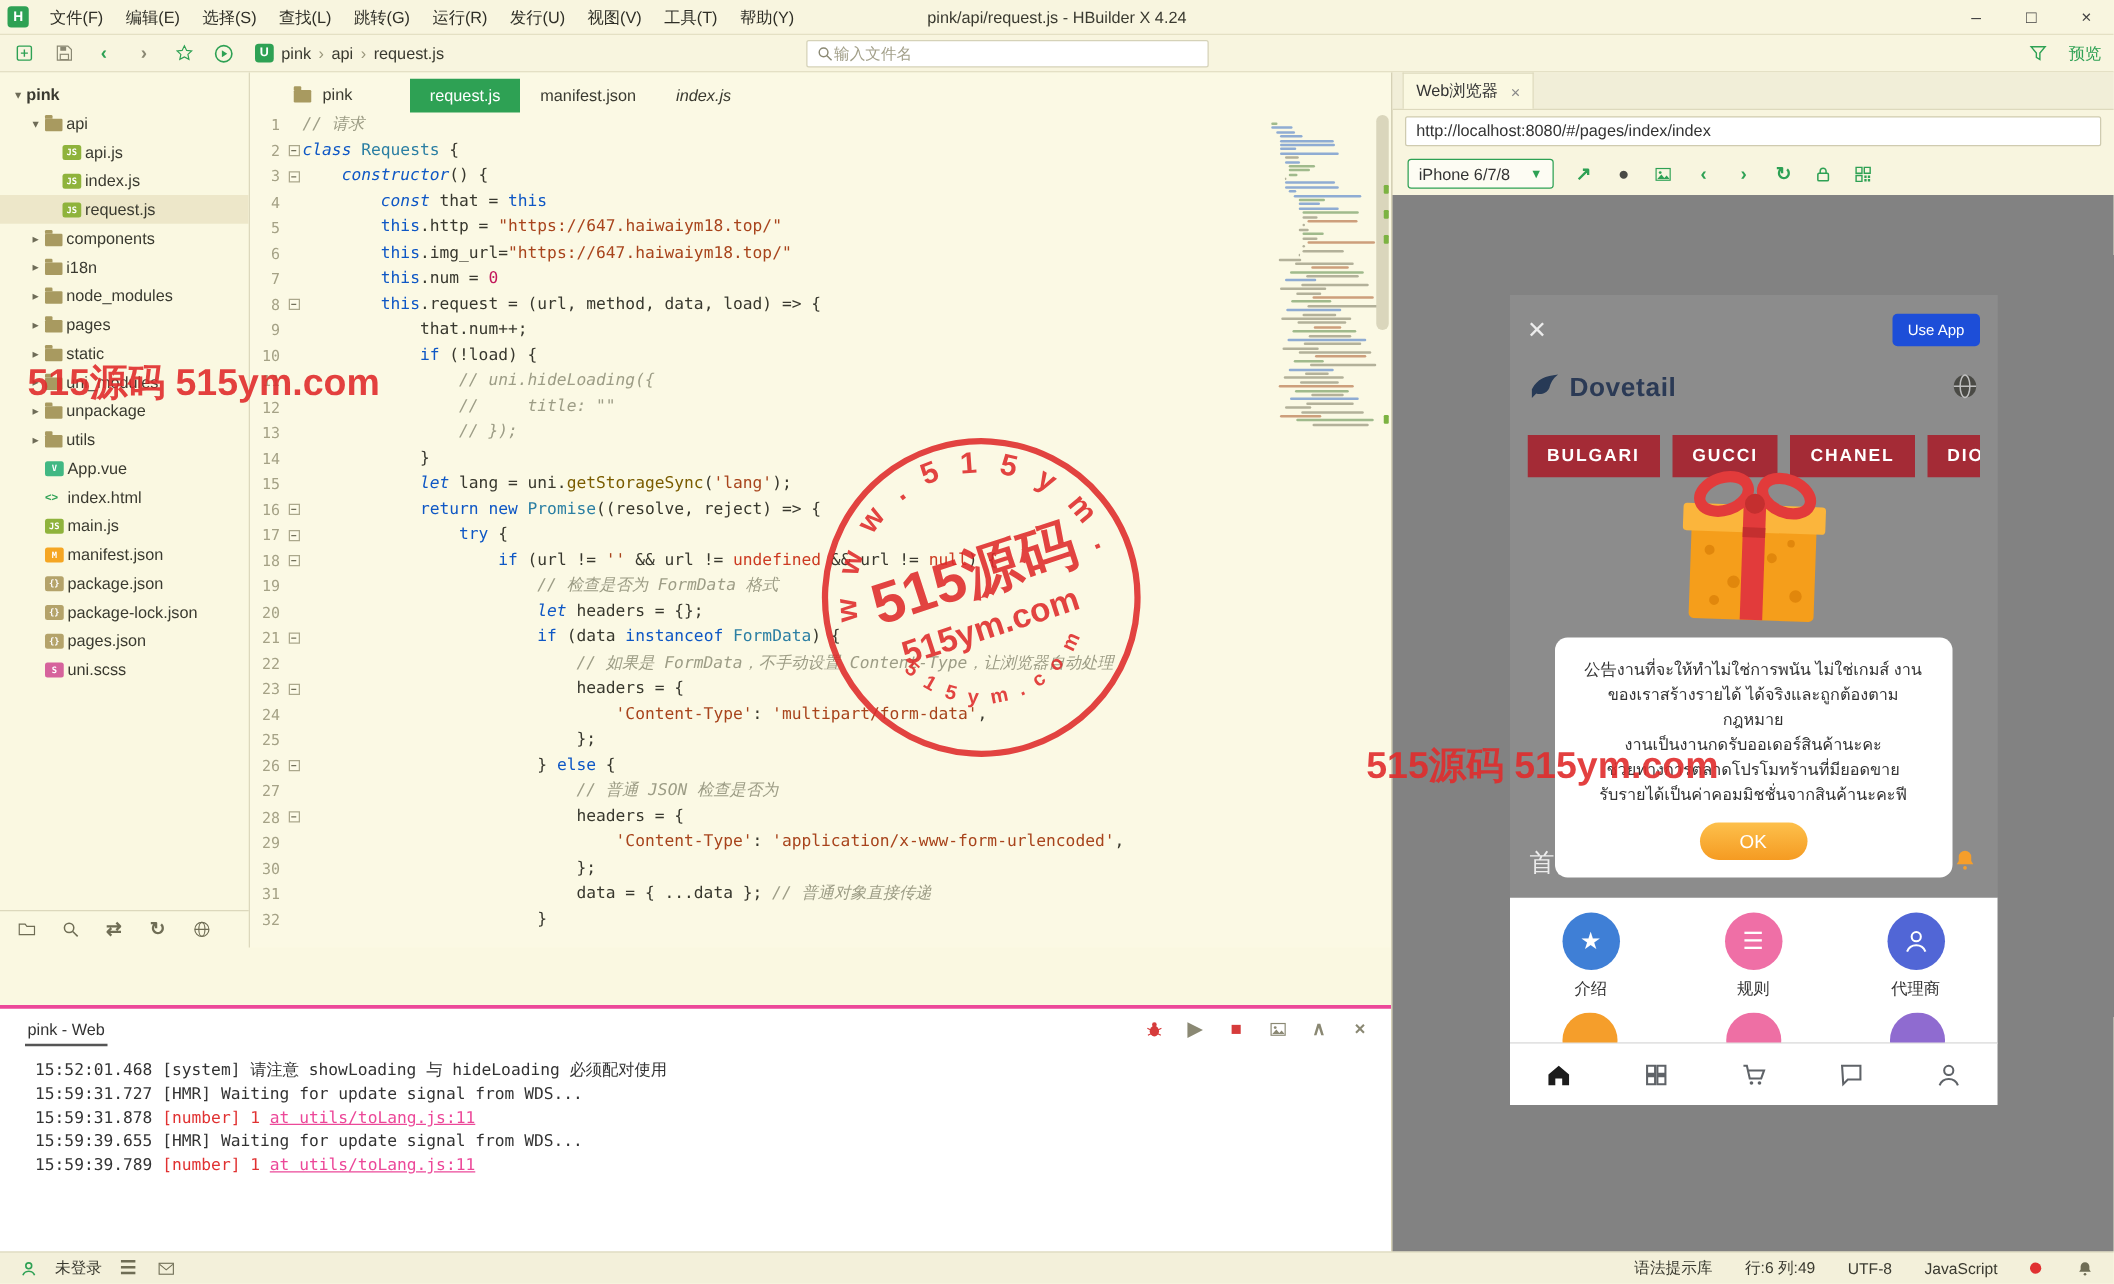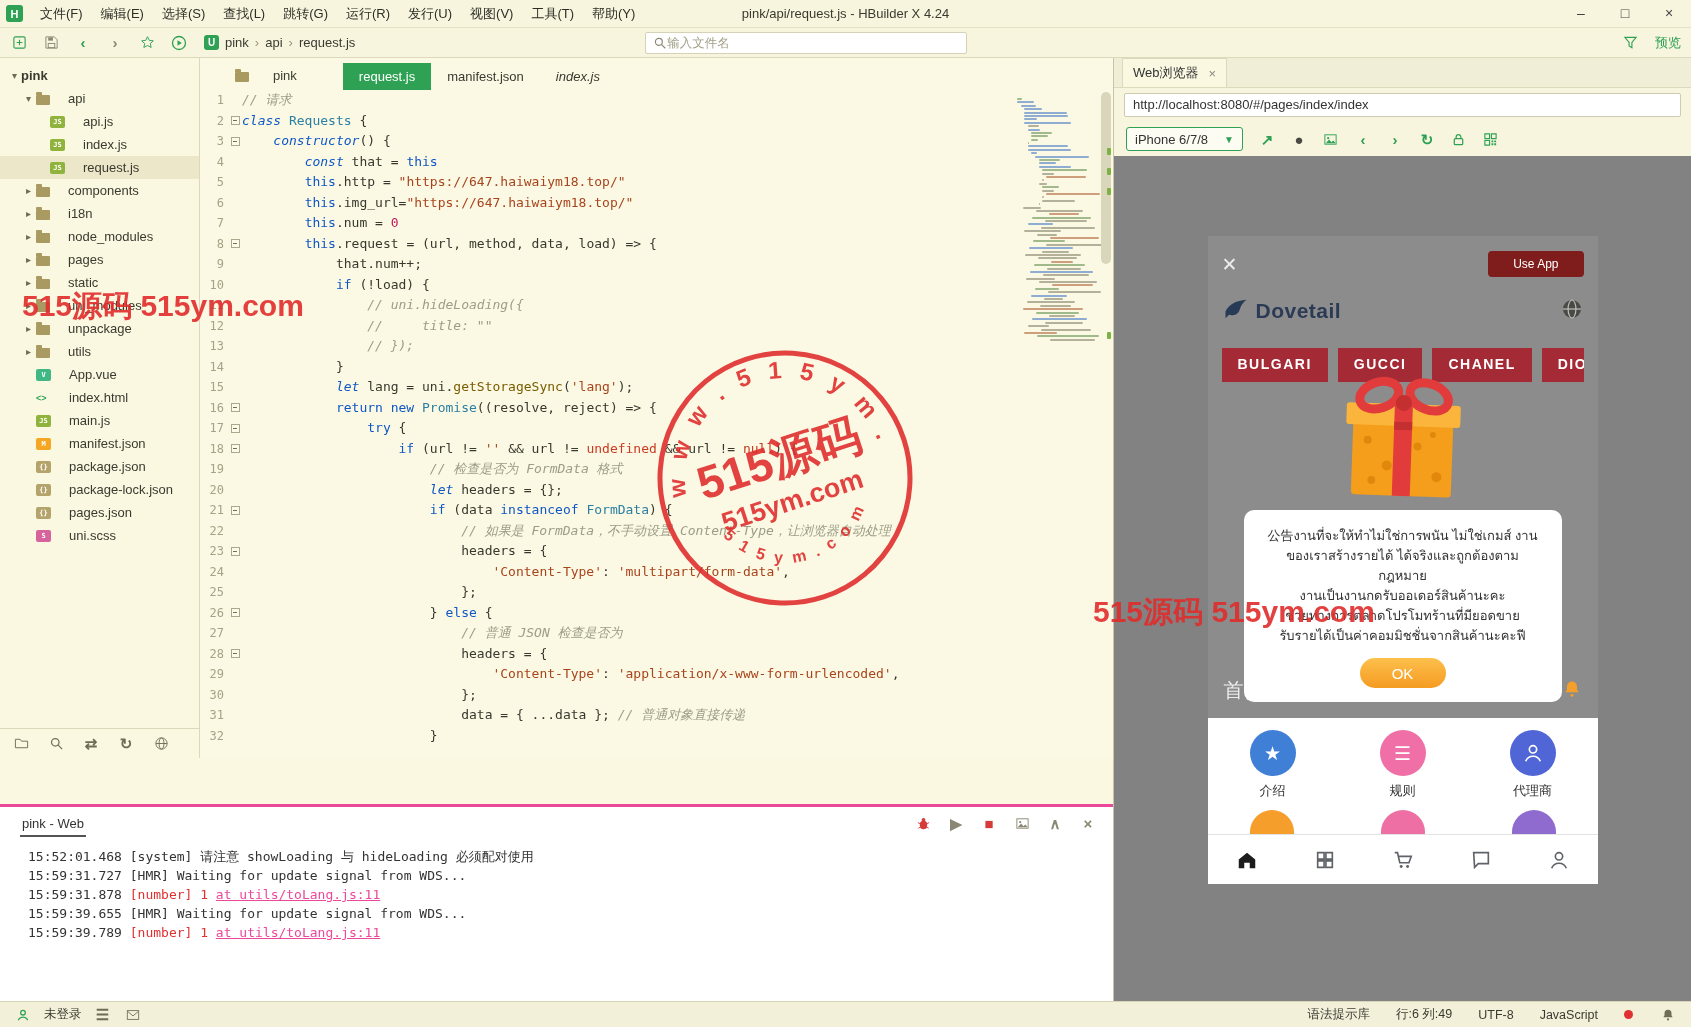--- a/index.html
+++ b/index.html
@@ -36,21 +36,21 @@
   .left-col { width:1113px; display:flex; flex-direction:column; }
   .top-row { height:700px; display:flex; }
 
   
   .sidebar { width:200px; border-right:1px solid #DCD8BC; display:flex; flex-direction:column; background:#FAF8E1; }
   .file-tree { flex:1; overflow:hidden; padding-top:6px; }
   .tree-row { height:23px; display:flex; align-items:center; font-size:13px; color:#3A3A30; white-space:nowrap; }
   .tree-row.selected { background:#EDE7C9; }
   .tree-row.bold .tlabel { font-weight:bold; }
   .arrow { width:13px; color:#6E6C57; font-size:10px; flex:none; text-align:center; }
-  .ficon { margin:0 18px 0 1px; flex:none; display:flex; align-items:center; justify-content:center; }
+  .ficon { margin:0 3px 0 1px; flex:none; display:flex; align-items:center; justify-content:center; }
   .f-folder { width:14px; height:10px; background:#A89A60; border-radius:1px; position:relative; margin-top:2px; }
   .f-folder::before { content:""; position:absolute; top:-3px; left:0; width:6px; height:3px; background:#A89A60; border-radius:1px 1px 0 0; }
   .f-js,.f-vue,.f-json,.f-scss,.f-manifest { width:15px; height:12px; border-radius:2px; color:#fff; font-size:7px; font-weight:bold; display:flex; align-items:center; justify-content:center; font-family:"DejaVu Sans Mono",monospace; }
   .f-js { background:#8FB33C; } .f-vue { background:#41B883; } .f-json { background:#B4A36A; }
   .f-scss { background:#D6639C; } .f-manifest { background:#F5A623; }
   .f-html { color:#2EA154; font-size:9px; font-weight:bold; width:15px; }
   .sidebar-tools { height:30px; border-top:1px solid #DCD8BC; display:flex; align-items:center; gap:17px; padding:0 12px; }
 
   
   .editor { flex:1; display:flex; flex-direction:column; background:#FBF9E4; min-width:0; }
@@ -103,21 +103,21 @@
   .device-select { height:24px; border:1px solid #2EA154; border-radius:3px; background:#FDFCF3; display:flex; align-items:center; gap:16px; padding:0 8px; font-size:13px; color:#333; }
   .device-select .caret { color:#2EA154; font-size:10px; }
   .device-icons { display:flex; align-items:center; gap:14px; }
   .rp-content { flex:1; background:#828282; overflow:hidden; display:flex; justify-content:center; align-items:flex-start; padding-top:80px; }
 
   
   .phone { width:390px; background:#8C8C8C; }
   .dim-area { background:#8C8C8C; padding:14px 14px 16px; position:relative; }
   .dim-top-row { display:flex; align-items:center; height:28px; }
   .dlg-close { color:#ECECEC; font-size:19px; }
-  .use-app { margin-left:auto; background:#7f1d1d; color:#fff; border:none; border-radius:4px; font-size:12px; padding:6px 25px; font-family:inherit; }
+  .use-app { margin-left:auto; background:#1d4ed8; color:#fff; border:none; border-radius:4px; font-size:12px; padding:6px 12px; font-family:inherit; }
   .logo-row { display:flex; align-items:center; margin-top:16px; height:34px; }
   .brand-name { font-size:21px; font-weight:bold; color:#2B3A55; margin-left:6px; letter-spacing:.5px; }
   .logo-globe { margin-left:auto; color:#4A4A45; }
   .brands-row { display:flex; gap:10px; margin-top:20px; height:34px; overflow:hidden; }
   .brand-btn { flex:none; background:#A42B36; color:#fff; font-size:14px; font-weight:bold; letter-spacing:1.5px; line-height:32px; padding:0 16px; }
   .gift { display:flex; justify-content:center; margin-top:-26px; position:relative; z-index:2; }
   .app-dialog { position:relative; z-index:3; margin:4px 22px 0; background:#fff; border-radius:10px; padding:16px 12px 14px; text-align:center; }
   .dlg-line { font-size:13px; line-height:20px; color:#333; }
   .ok-btn { margin-top:12px; width:86px; height:30px; border:none; border-radius:15px; background:linear-gradient(#FDC04C,#F59B22); color:#fff; font-size:15px; font-weight:normal; font-family:inherit; }
   .page-head-row { position:absolute; z-index:1; bottom:14px; left:16px; right:16px; display:flex; align-items:center; justify-content:space-between; }

